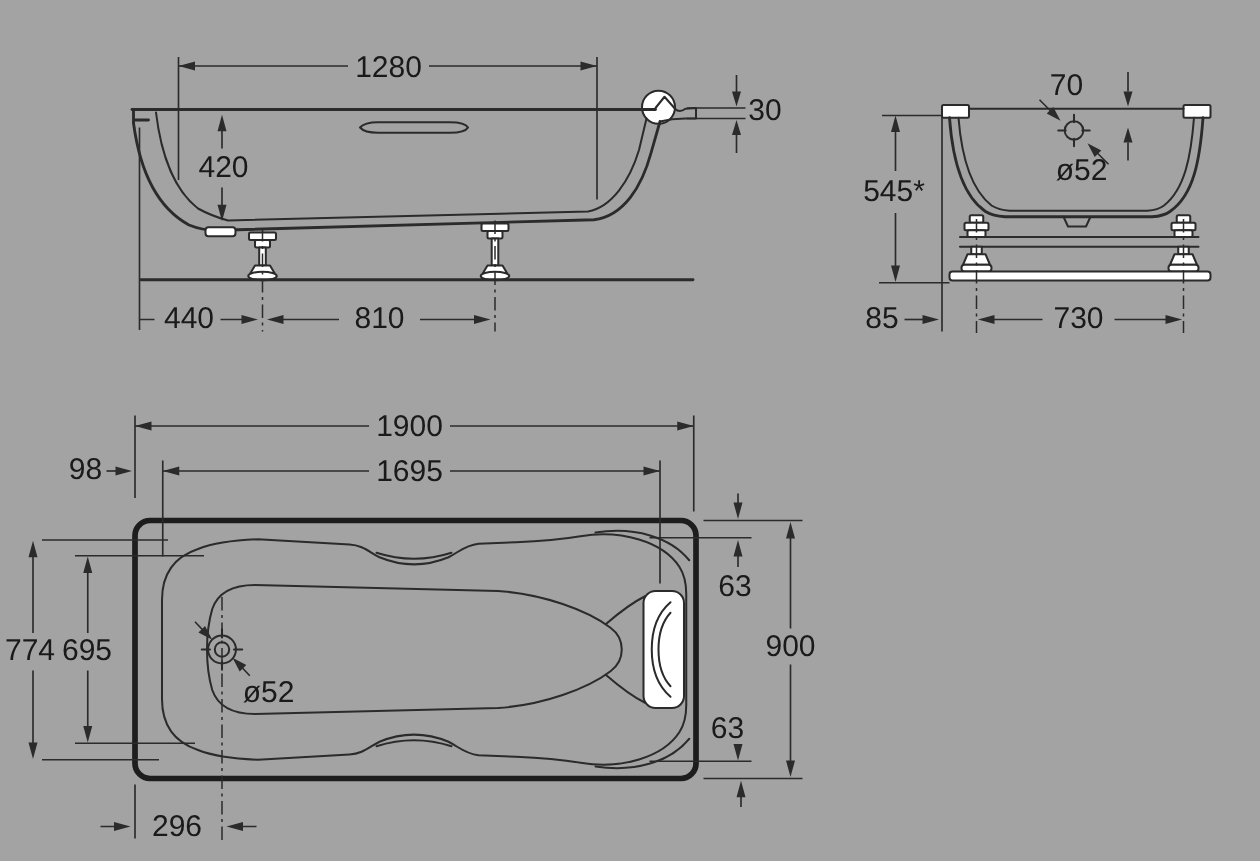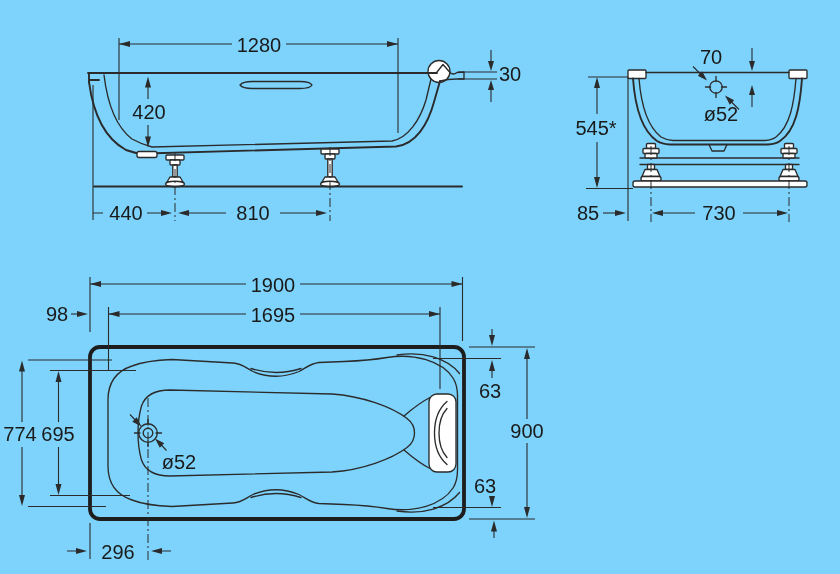--- a/index.html
+++ b/index.html
@@ -1,16 +1,16 @@
 <!DOCTYPE html>
 <html><head>
 <meta charset="utf-8">
 <style>
   html,body{margin:0;padding:0;background:#ffffff;}
-  .page{position:relative;width:840px;height:574px;background:#7dd3fc;overflow:hidden;
+  .page{position:relative;width:840px;height:574px;background:#a3a3a3;overflow:hidden;
         font-family:"Liberation Sans",sans-serif;}
   svg{display:block;}
   .ln  {stroke:#2b2b2b;fill:none;stroke-width:1.35;stroke-linecap:round;stroke-linejoin:round;}
   .ln2 {stroke:#2b2b2b;fill:none;stroke-width:1.9;stroke-linecap:round;stroke-linejoin:round;}
   .thk {stroke:#1d1d1d;fill:none;stroke-width:3.8;stroke-linejoin:round;}
   .dim {stroke:#2b2b2b;fill:none;stroke-width:1.1;stroke-linecap:butt;}
   .cl  {stroke:#2b2b2b;fill:none;stroke-width:1;stroke-dasharray:9 3 2 3;}
   .ar  {fill:#2b2b2b;stroke:none;}
   .wh  {fill:#ffffff;}
   text {font-family:"Liberation Sans",sans-serif;font-size:20px;fill:#1a1a1a;

